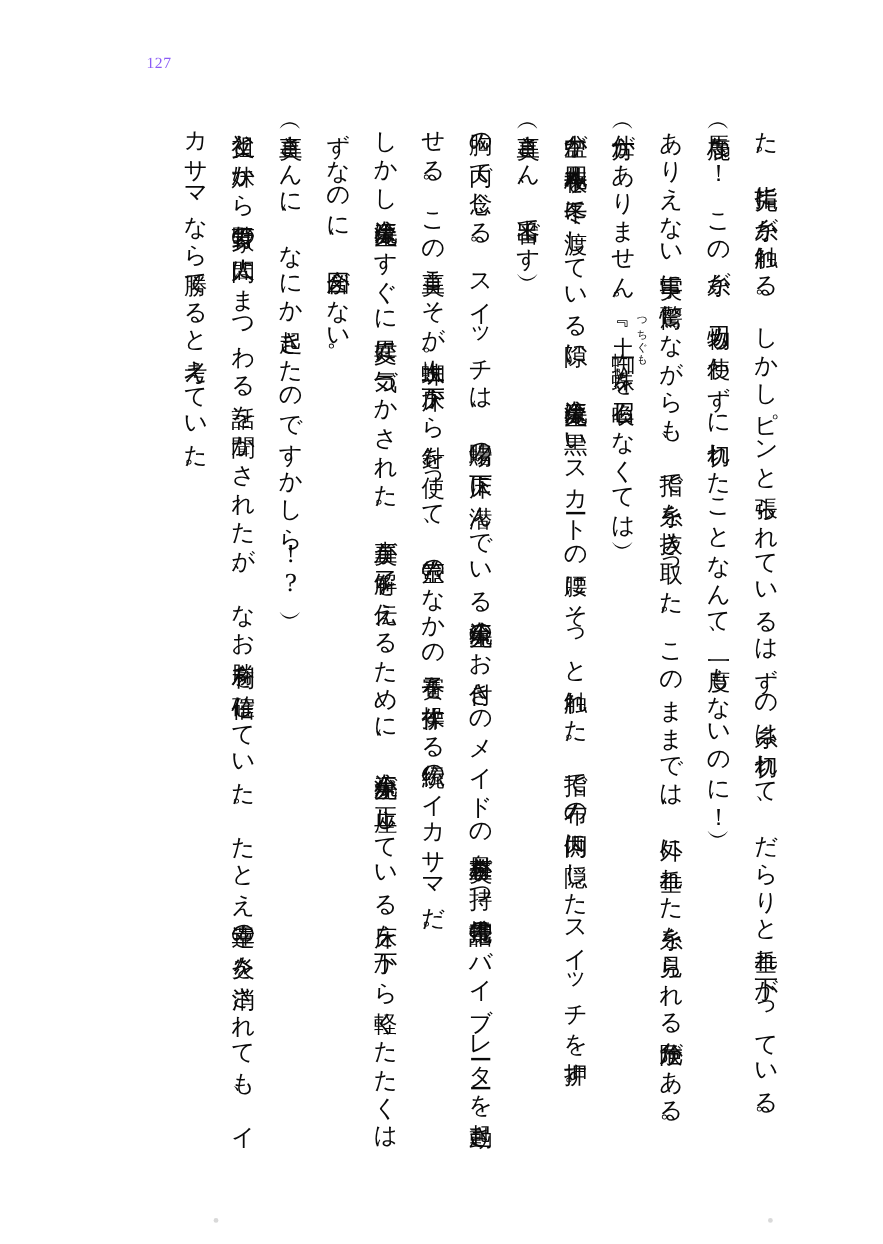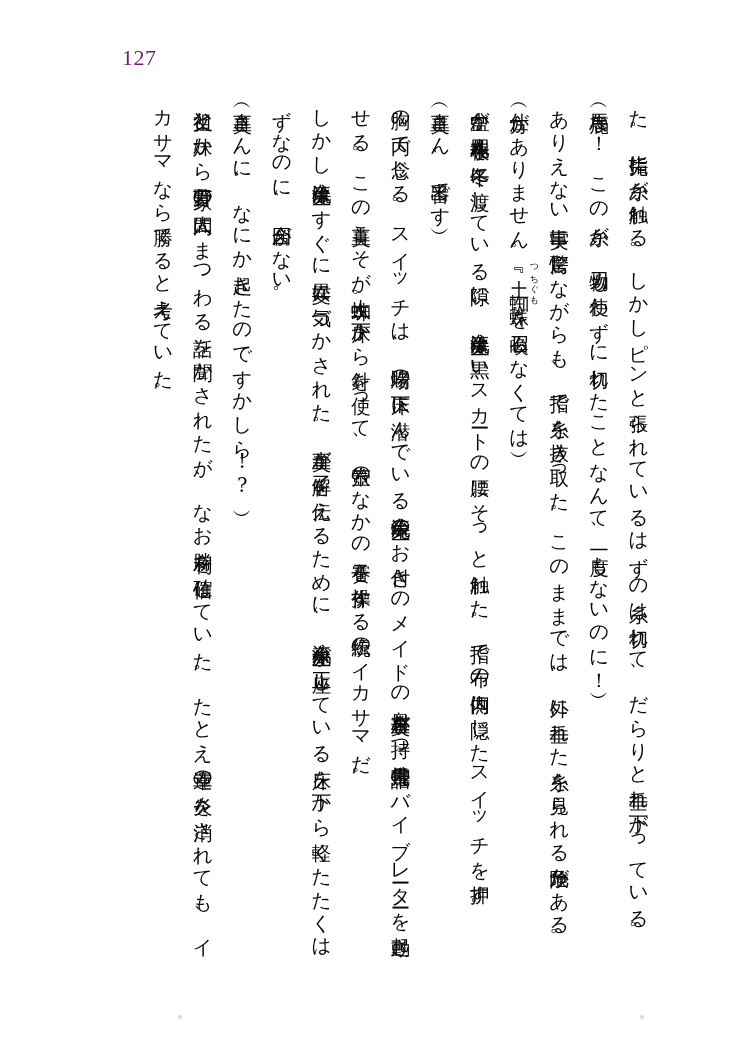--- a/index.html
+++ b/index.html
@@ -21,23 +21,23 @@
     top: 0;
     width: 736px;
     height: 1037px;
     background: #ffffff;
   }
   
   #page-number {
     position: absolute;
     left: 122px;
     top: 45px;
-    font-size: 22px;
+    font-size: 13px;
     letter-spacing: 0.5px;
-    color: #701a75;
+    color: #8b5cf6;
     font-family: "Liberation Serif", "DejaVu Serif", serif;
   }
   
   #text-block {
     position: absolute;
     right: 78px;
     top: 96px;
     height: 852px;
     width: 540px;
     writing-mode: vertical-rl;

